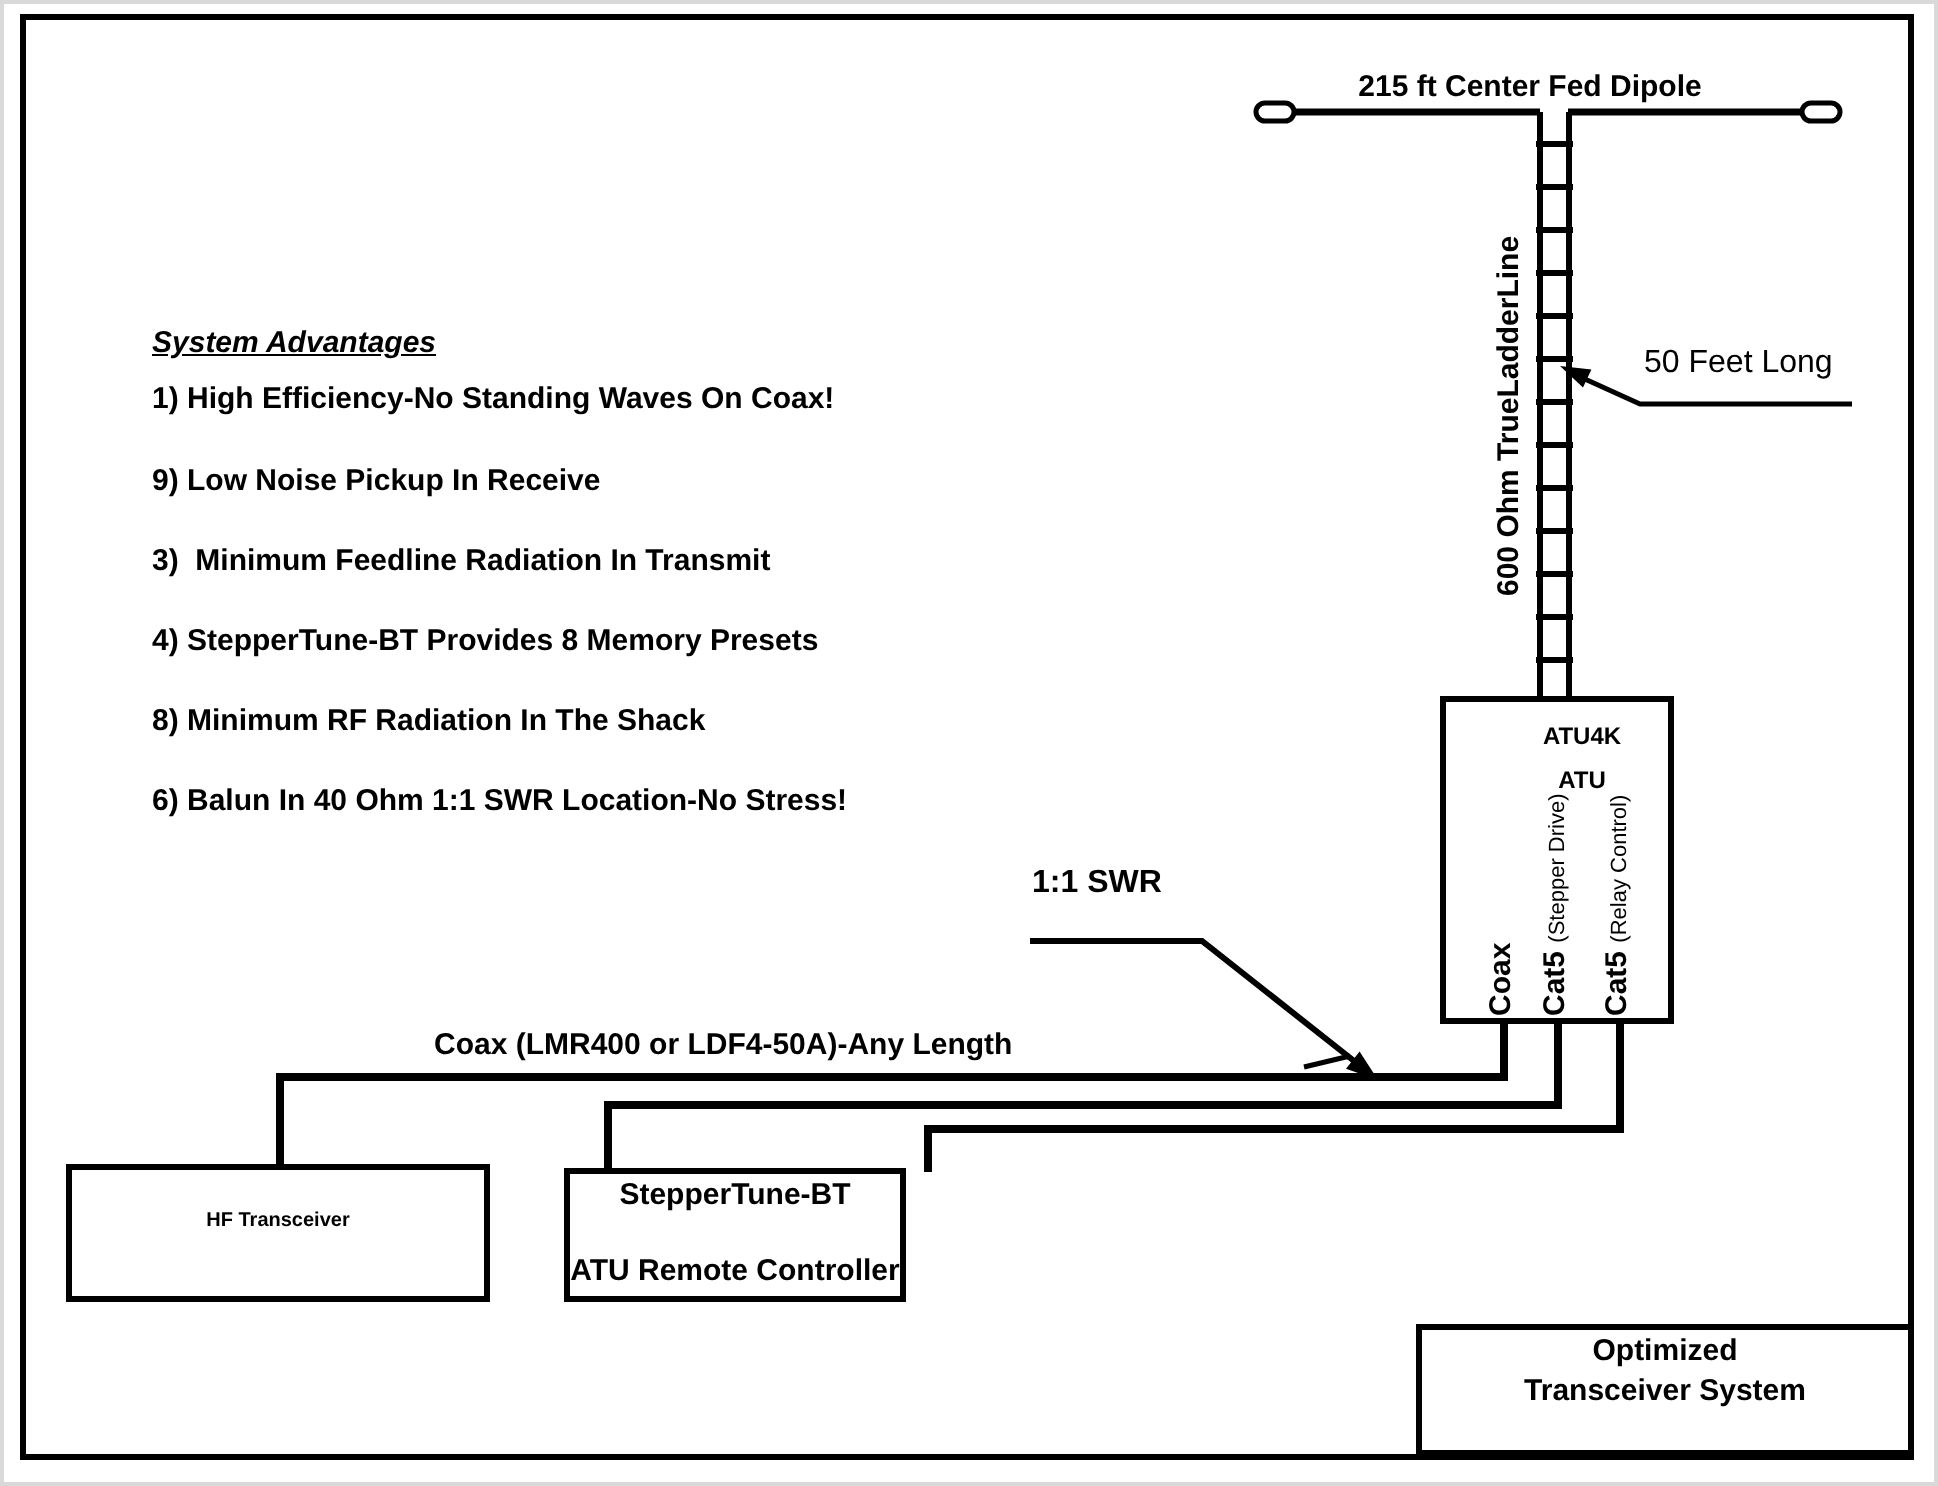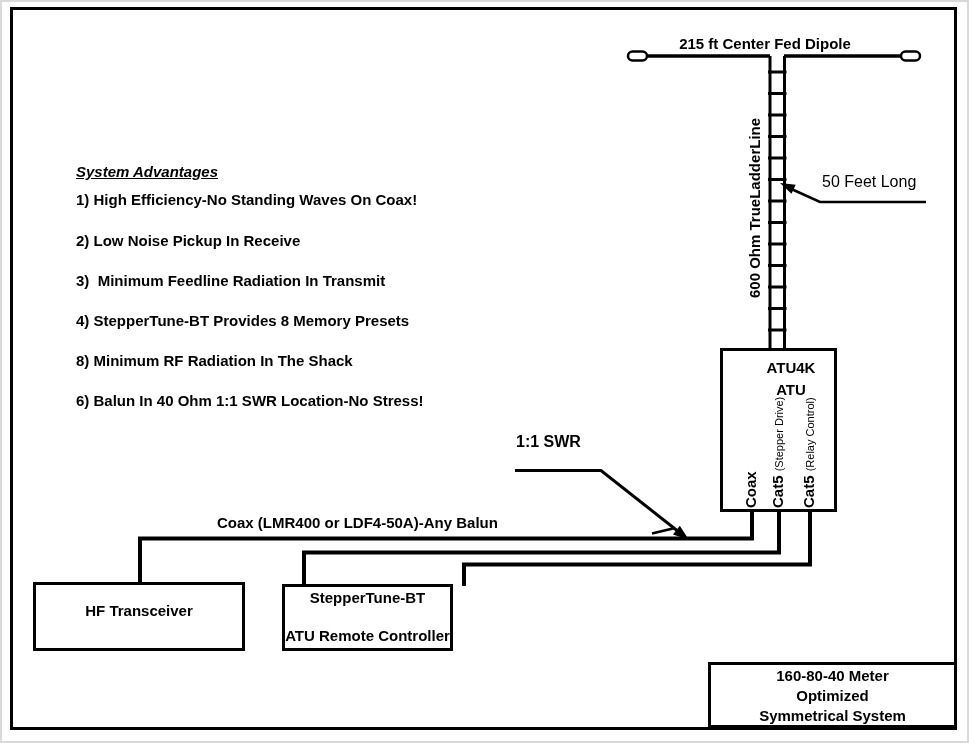--- a/index.html
+++ b/index.html
@@ -13,28 +13,28 @@
   .rot { transform:rotate(-90deg); transform-origin:0 0; white-space:nowrap; }
   .frame {
     position:absolute; left:10px; top:7px; width:947px; height:723px;
     border:3px solid #000;
   }
   .grey-edge {
     position:absolute; inset:0; border:2px solid #d9d9d9; pointer-events:none;
   }
   .box { position:absolute; border:3px solid #000; background:#fff; }
   .atu-box   { left:720px; top:348px; width:117px; height:164px; }
-  .atu-box .line { text-align:center; font-size:15px; font-weight:bold; line-height:22px;padding-left:25px; }
+  .atu-box .line { text-align:center; font-size:12px; font-weight:bold; line-height:22px;padding-left:25px; }
   .atu-box .line.first { margin-top:6px; }
   .port { position:absolute; transform:rotate(-90deg); transform-origin:0 0; white-space:nowrap;
           font-size:15px; font-weight:bold; }
   .port .note { font-size:11px; font-weight:normal; }
   .hf-box { left:33px; top:582px; width:212px; height:69px;
             display:flex; align-items:center; justify-content:center;
-            font-size:15px; font-weight:bold; padding-bottom:12px; }
+            font-size:10px; font-weight:bold; padding-bottom:12px; }
   .st-box { left:282px; top:584px; width:171px; height:67px;
             display:flex; flex-direction:column; justify-content:space-between; align-items:center;
             font-size:15px; font-weight:bold; padding:2px 0 4px 0; }
   .title-box { left:708px; top:662px; width:249px; height:66px;
                text-align:center; font-size:15px; font-weight:bold;
                line-height:20px; padding-top:1px; }
   .adv { left:76px; font-size:15px; font-weight:bold; }
   .sys-title { left:76px; top:163px; font-size:15px; font-weight:bold;
                font-style:italic; text-decoration:underline;text-align:right; }
   .ladder-label { left:746px; top:298px; font-size:15px; font-weight:bold; }
@@ -82,28 +82,28 @@
   <polyline points="779,512 779,552.5 304,552.5 304,586" stroke="#000" stroke-width="4" fill="none"></polyline>
   <polyline points="810,512 810,564.5 464,564.5 464,586" stroke="#000" stroke-width="4" fill="none"></polyline>
 </svg>
 
 <div class="txt" style="left:640px; top:35px; width:250px; text-align:center;">215 ft Center Fed Dipole</div>
 <div class="txt rot ladder-label">600 Ohm TrueLadderLine</div>
 <div class="txt reg" style="left:822px; top:173px;">50 Feet Long</div>
 
 <div class="txt sys-title">System Advantages</div>
 <div class="txt adv" style="top:191px;">1) High Efficiency-No Standing Waves On Coax!</div>
-<div class="txt adv" style="top:232px;">2) Low Noise Pickup In Receive</div>
+<div class="txt adv" style="top:232px;">9) Low Noise Pickup In Receive</div>
 <div class="txt adv" style="top:272px;">3)  Minimum Feedline Radiation In Transmit</div>
 <div class="txt adv" style="top:312px;">4) StepperTune-BT Provides 8 Memory Presets</div>
 <div class="txt adv" style="top:352px;">8) Minimum RF Radiation In The Shack</div>
 <div class="txt adv" style="top:392px;">6) Balun In 40 Ohm 1:1 SWR Location-No Stress!</div>
 
 <div class="txt reg" style="left:516px; top:433px;font-weight:bold;">1:1 SWR</div>
-<div class="txt" style="left:217px; top:514px;">Coax (LMR400 or LDF4-50A)-Any Balun</div>
+<div class="txt" style="left:217px; top:514px;">Coax (LMR400 or LDF4-50A)-Any Length</div>
 
 <div class="box atu-box">
   <div class="line first">ATU4K</div>
   <div class="line">ATU</div>
 </div>
 <div class="port" style="left:742px; top:508px;">
   <span>Coax</span>
 </div>
 <div class="port" style="left:769px; top:508px;">
   <span>Cat5</span>
@@ -116,18 +116,17 @@
 
 <div class="box hf-box">
   <span>HF Transceiver</span>
 </div>
 <div class="box st-box">
   <span>StepperTune-BT</span>
   <span>ATU Remote Controller</span>
 </div>
 
 <div class="box title-box">
-  <div>160-80-40 Meter</div>
   <div>Optimized</div>
-  <div>Symmetrical System</div>
+  <div>Transceiver System</div>
 </div>
 
 <div class="grey-edge"></div>
 
 </body></html>

